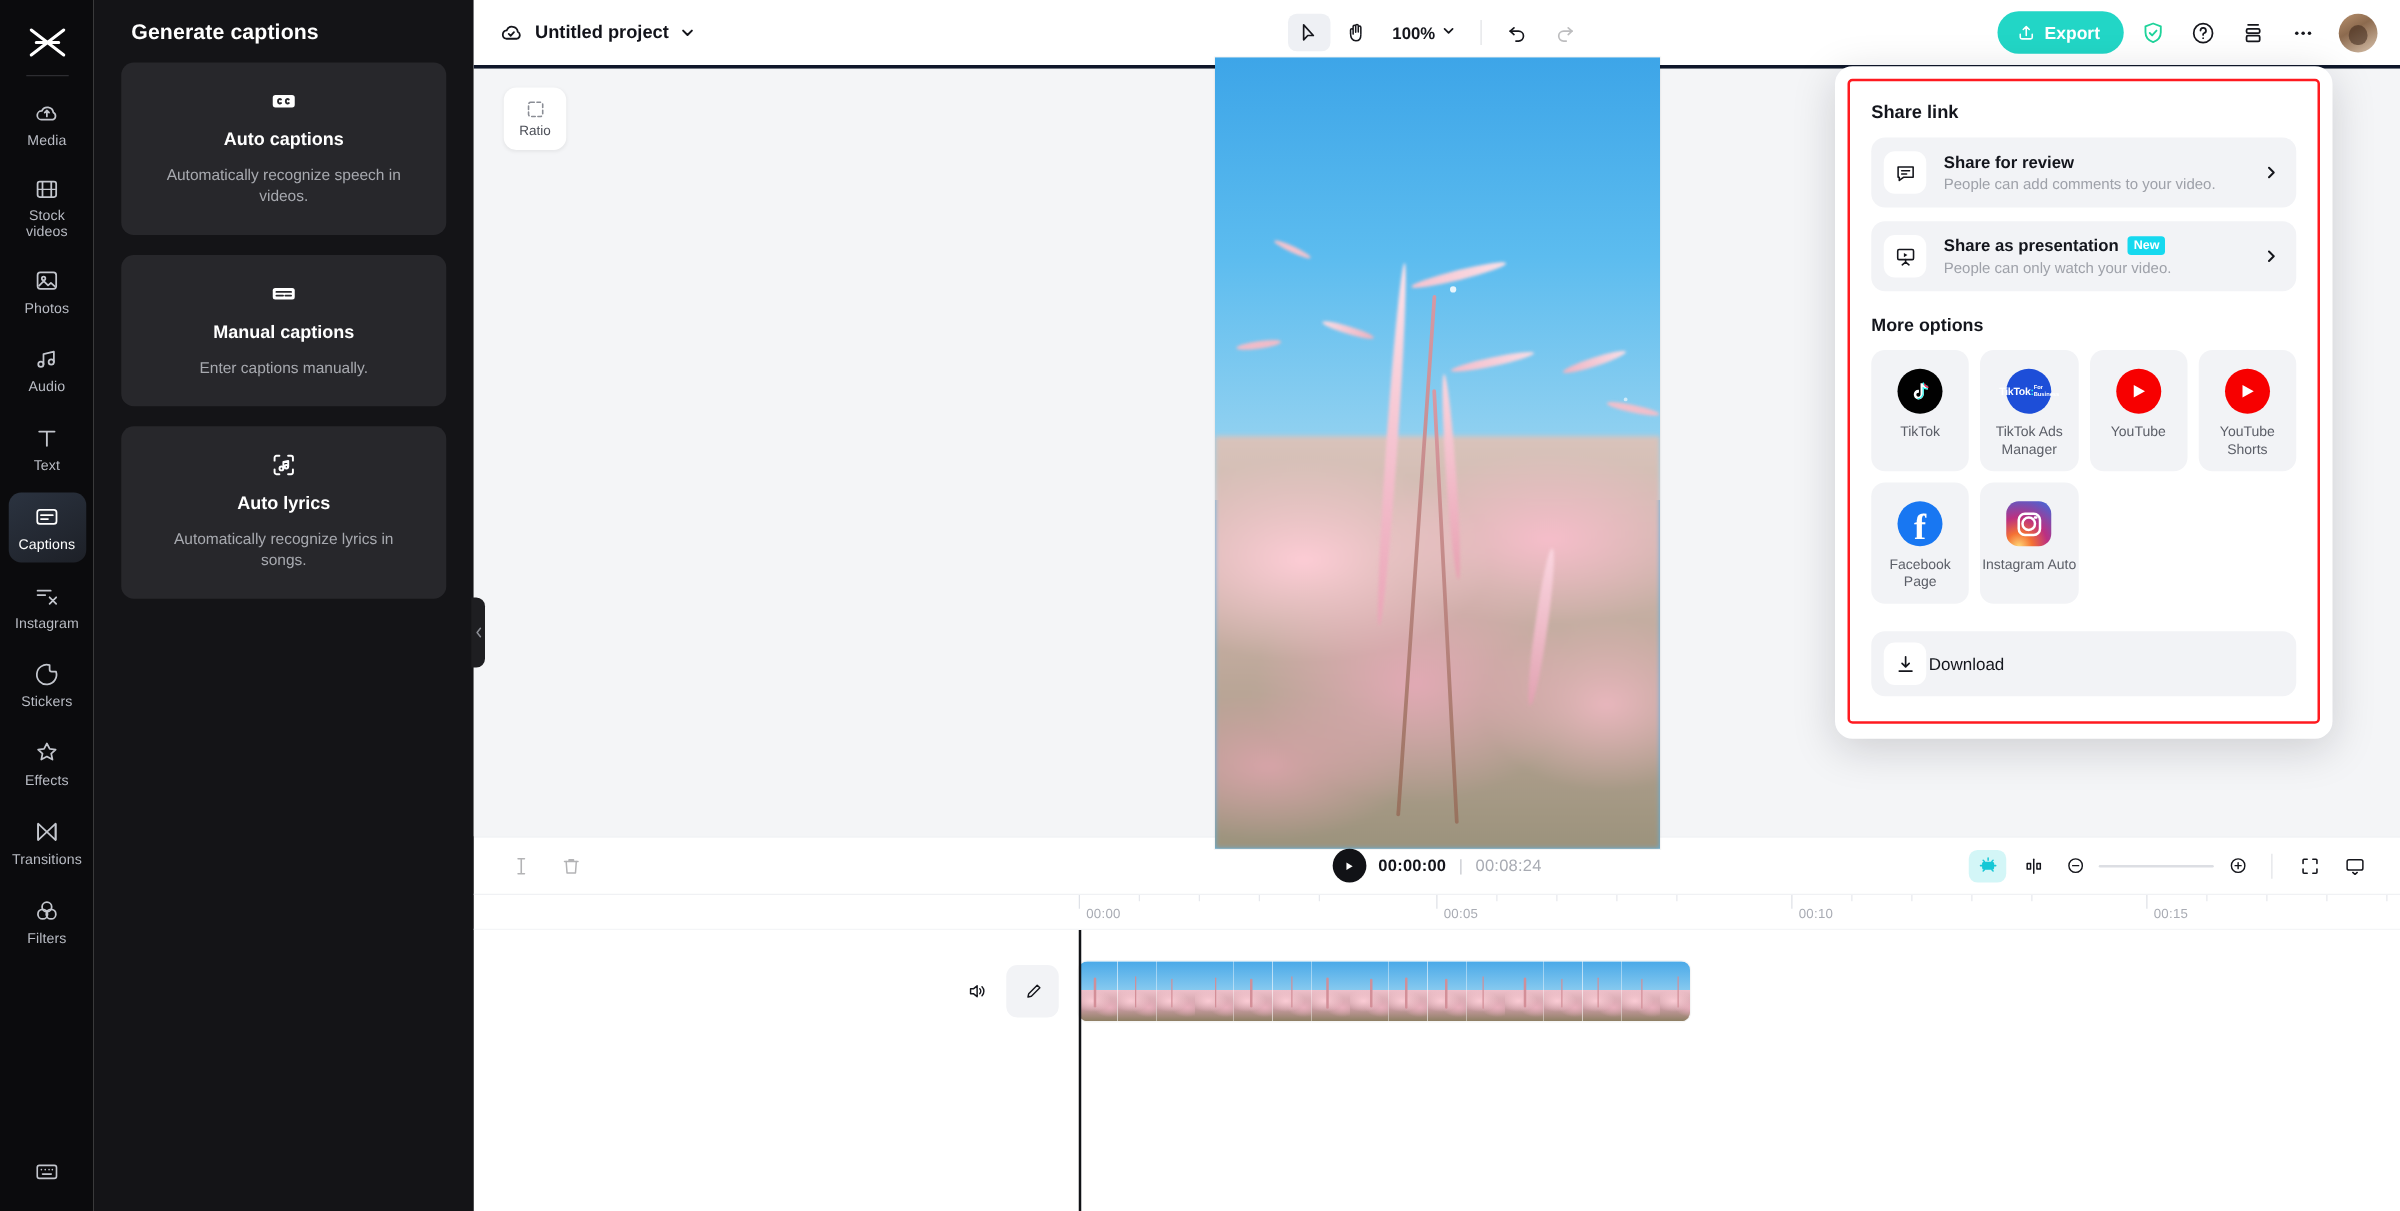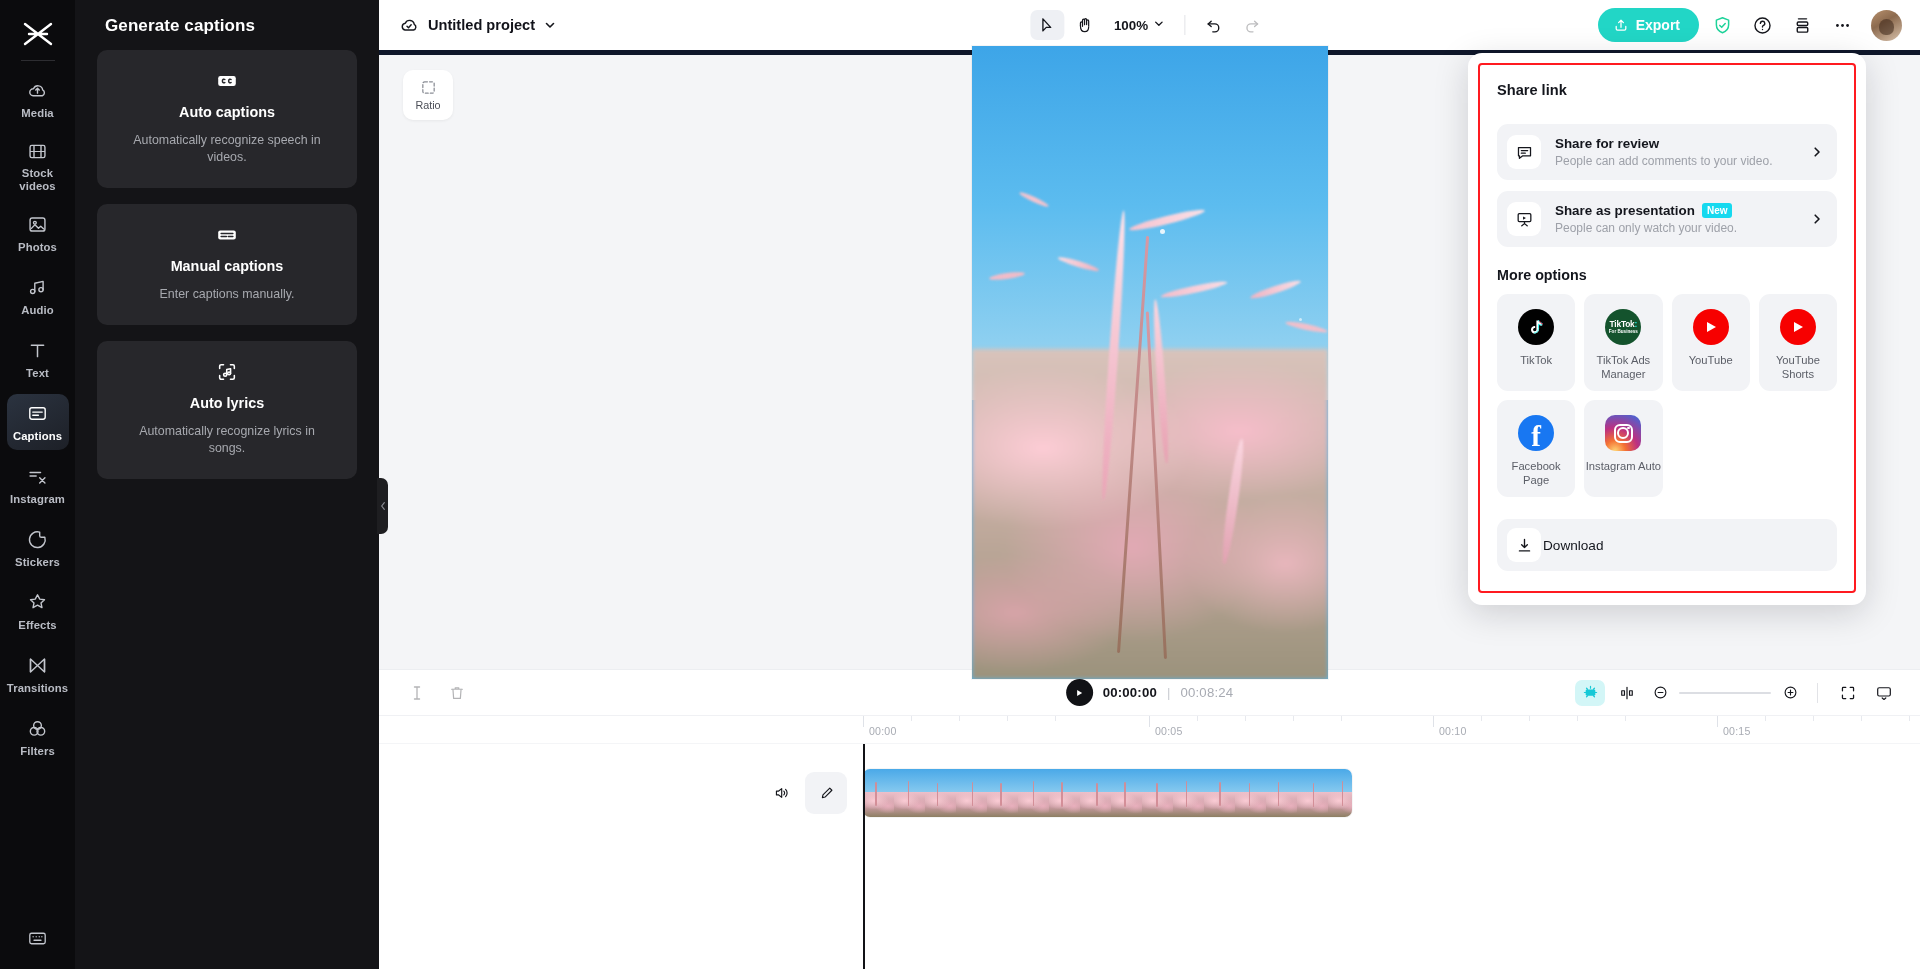--- a/index.html
+++ b/index.html
@@ -13,21 +13,20 @@
   .app { position: relative; width: 1920px; height: 969px; display: flex; }
 
   
   .rail {
     width: 75px; height: 969px;
     background: #0b0b0d;
     display: flex; flex-direction: column;
     align-items: center;
     flex: 0 0 75px;
     position: relative;
-    font-weight: bold;
   }
   .rail-logo { margin-top: 14px; width: 46px; height: 40px; display:flex; align-items:center; justify-content:center; }
   .rail-logo svg { width: 34px; height: 28px; }
   .rail-divider { width: 34px; height: 1px; background: #2d2d31; margin: 6px 0 10px; }
   .rail-items { display: flex; flex-direction: column; align-items: center; width: 100%; }
   .rail-item {
     width: 62px; min-height: 56px;
     margin-bottom: 7px;
     border-radius: 10px;
     display: flex; flex-direction: column;
@@ -86,21 +85,21 @@
   
   .main { flex: 1 1 auto; display: flex; flex-direction: column; height: 969px; background: #fff; min-width:0; }
 
   
   .topbar {
     height: 55px; flex: 0 0 55px;
     background: #fff;
     display: flex; align-items: center;
     padding: 0 18px 0 20px;
     position: relative;
-    border-bottom: 5px solid #0f172a;
+    border-bottom: 3px solid #0f172a;
   }
   .tb-proj { display: flex; align-items: center; gap: 9px; cursor: pointer; }
   .tb-proj .cloud svg { width: 20px; height: 20px; display:block; }
   .tb-proj .pname { font-size: 14.6px; font-weight: 700; color: #12131a; }
   .tb-proj .caret svg { width: 12px; height: 12px; display:block; }
 
   .tb-center {
     position: absolute; left: 50%; transform: translateX(-50%);
     display: flex; align-items: center; gap: 4px;
   }
@@ -264,21 +263,21 @@
   .playhead { position: absolute; top: 0; width: 2px; background: #111216; z-index: 9; }
 
   
   .popup {
     position: absolute; right: 54px; top: 53px;
     width: 398px; background: #fff; border-radius: 14px;
     box-shadow: 0 8px 34px rgba(18,20,30,.17);
     padding: 10px 10px 12px; z-index: 40;
   }
   .popup-inner { border: 2.5px solid #ff1a20; border-radius: 4px; padding: 17px 17px 20px; }
-  .sp-title { font-size: 14.6px; font-weight: 700; color: #14161d; margin-bottom: 26px; }
+  .sp-title { font-size: 14.6px; font-weight: 700; color: #14161d; margin-bottom: 12px; }
   .sp-row {
     background: #f2f3f6; border-radius: 11px;
     height: 56px; display: flex; align-items: center;
     padding: 0 14px 0 10px; margin-bottom: 11px; cursor: pointer;
   }
   .sp-row .sp-ico {
     width: 34px; height: 34px; background: #fff; border-radius: 9px;
     display:flex; align-items:center; justify-content:center; flex: 0 0 34px;
   }
   .sp-row .sp-ico svg { width: 19px; height: 19px; }
@@ -308,21 +307,21 @@
     background: #f2f3f6; border-radius: 11px; height: 52px;
     display: flex; align-items: center; padding: 0 12px 0 10px;
     margin-top: 22px; cursor: pointer;
   }
   .dl-row .sp-ico { width: 34px; height: 34px; background:#fff; border-radius: 9px; display:flex;align-items:center;justify-content:center; flex:0 0 34px;}
   .dl-row .sp-ico svg { width: 19px; height: 19px; }
   .dl-lbl { margin-left: 2px; font-size: 13.6px; color: #14161d; }
 
   
   .tiktok-c { width:36px;height:36px;border-radius:50%;background:#010101;position:relative;display:flex;align-items:center;justify-content:center;}
-  .tt-biz { width:36px;height:36px;border-radius:50%;background:#14532d;display:flex;flex-direction:column;align-items:center;justify-content:center;}
+  .tt-biz { width:36px;height:36px;border-radius:50%;background:#1d4ed8;display:flex;flex-direction:row;align-items:center;justify-content:center;}
   .tt-biz .l1 { font-size:8.4px;font-weight:700;color:#fff;line-height:9px;letter-spacing:-.2px; }
   .tt-biz .l1 b { color:#25f4ee; }
   .tt-biz .l2 { font-size:4.6px;font-weight:700;color:#fff;line-height:6px; }
   .yt-c { width:36px;height:36px;border-radius:50%;background:#f70000;display:flex;align-items:center;justify-content:center;}
   .yt-c .tri { width:0;height:0;border-left:9px solid #fff;border-top:5.5px solid transparent;border-bottom:5.5px solid transparent; margin-left:2px;}
   .fb-c { width:36px;height:36px;border-radius:50%;background:#1877f2;display:flex;align-items:flex-end;justify-content:center;position:relative;}
   .fb-c span{ font-family:"Liberation Serif",serif; font-size:29px;font-weight:700;color:#fff;line-height:30px;}
   .ig-c { width:36px;height:36px;border-radius:10px;
     background: radial-gradient(circle at 28% 100%, #fed576 0%, #f47133 24%, #bc3081 52%, #4c63d2 92%);
     display:flex;align-items:center;justify-content:center;}

